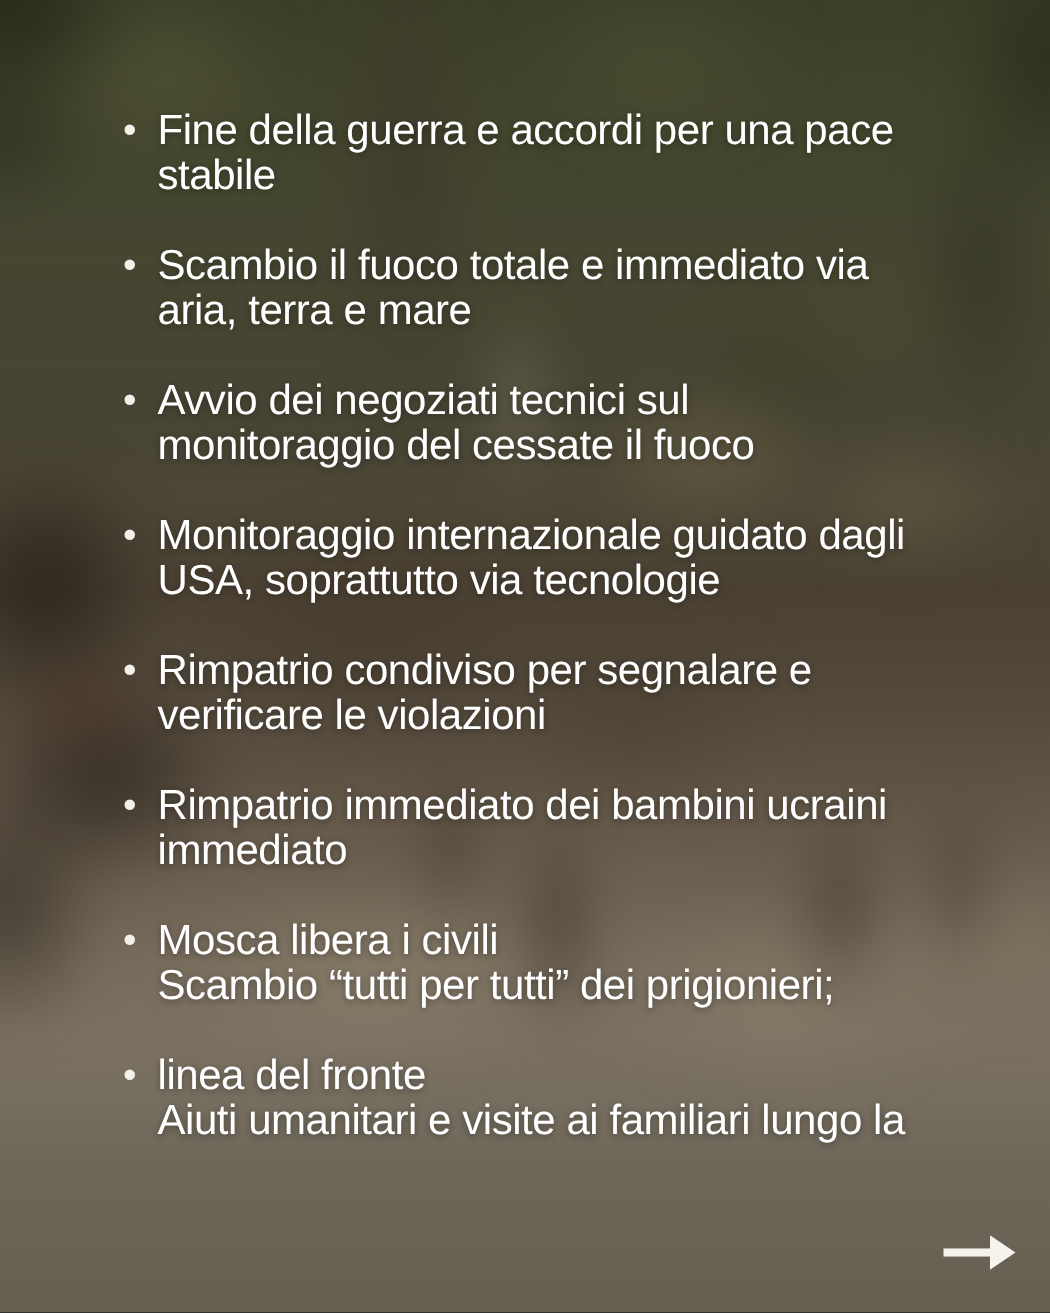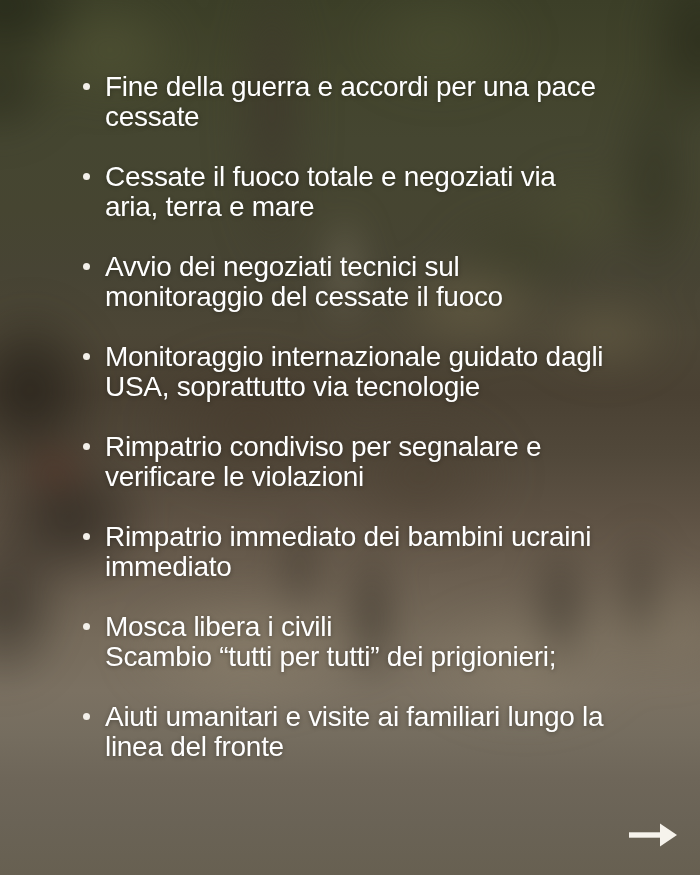--- a/index.html
+++ b/index.html
@@ -134,24 +134,24 @@
 <body>
 
 <div class="slide">
 
   <div class="bg-base"></div>
   <div class="bg-blobs"></div>
 
   <ul class="bullets">
     <li>
       <span>Fine della guerra e accordi per una pace</span>
-      <span>cessate</span>
+      <span>stabile</span>
     </li>
     <li>
-      <span>Cessate il fuoco totale e negoziati via</span>
+      <span>Scambio il fuoco totale e immediato via</span>
       <span>aria, terra e mare</span>
     </li>
     <li>
       <span>Avvio dei negoziati tecnici sul</span>
       <span>monitoraggio del cessate il fuoco</span>
     </li>
     <li>
       <span>Monitoraggio internazionale guidato dagli</span>
       <span>USA, soprattutto via tecnologie</span>
     </li>
@@ -161,22 +161,22 @@
     </li>
     <li>
       <span>Rimpatrio immediato dei bambini ucraini</span>
       <span>immediato</span>
     </li>
     <li>
       <span>Mosca libera i civili</span>
       <span>Scambio “tutti per tutti” dei prigionieri;</span>
     </li>
     <li>
+      <span>linea del fronte</span>
       <span>Aiuti umanitari e visite ai familiari lungo la</span>
-      <span>linea del fronte</span>
     </li>
   </ul>
 
   <div class="next-arrow">
     <svg viewBox="0 0 50 26" xmlns="http://www.w3.org/2000/svg">
       <rect x="1" y="10.3" width="35" height="5.4" fill="#f6f3ec"></rect>
       <polygon points="32,1.5 49,13 32,24.5" fill="#f6f3ec"></polygon>
     </svg>
   </div>
 

